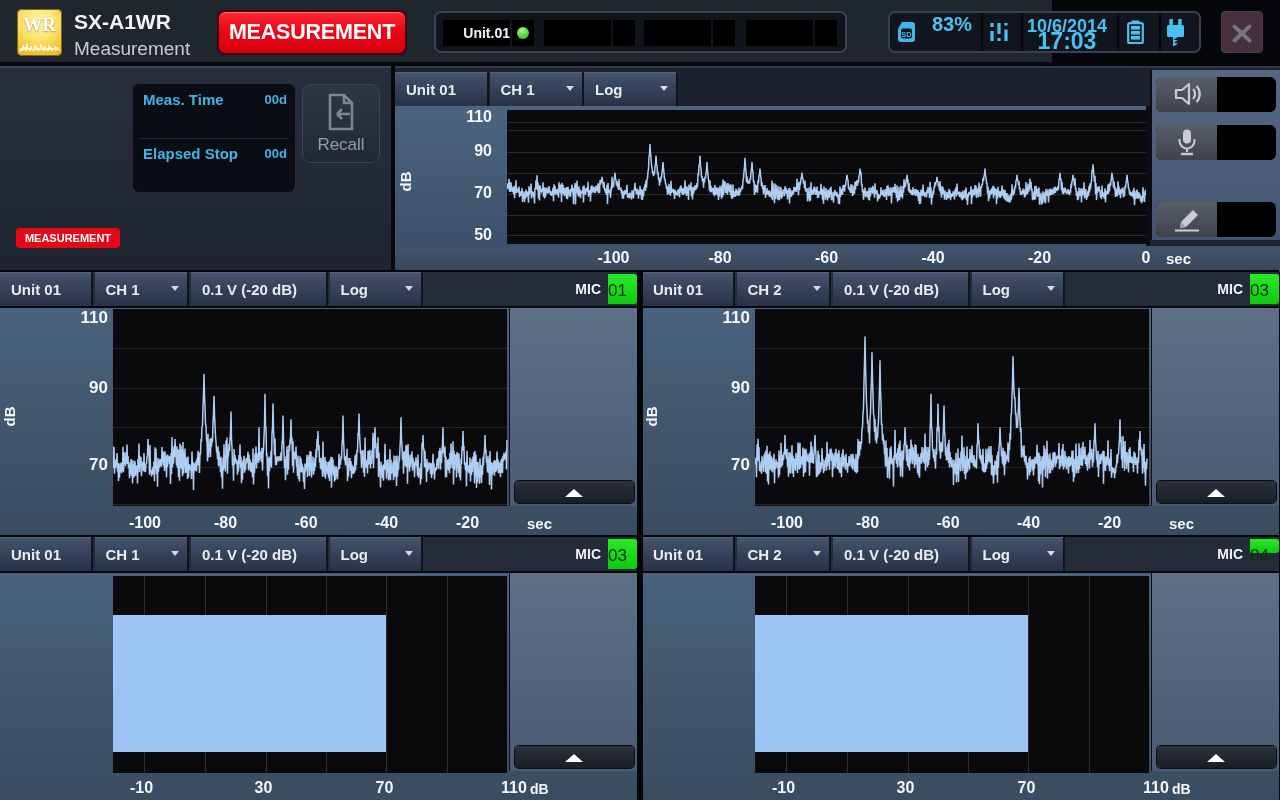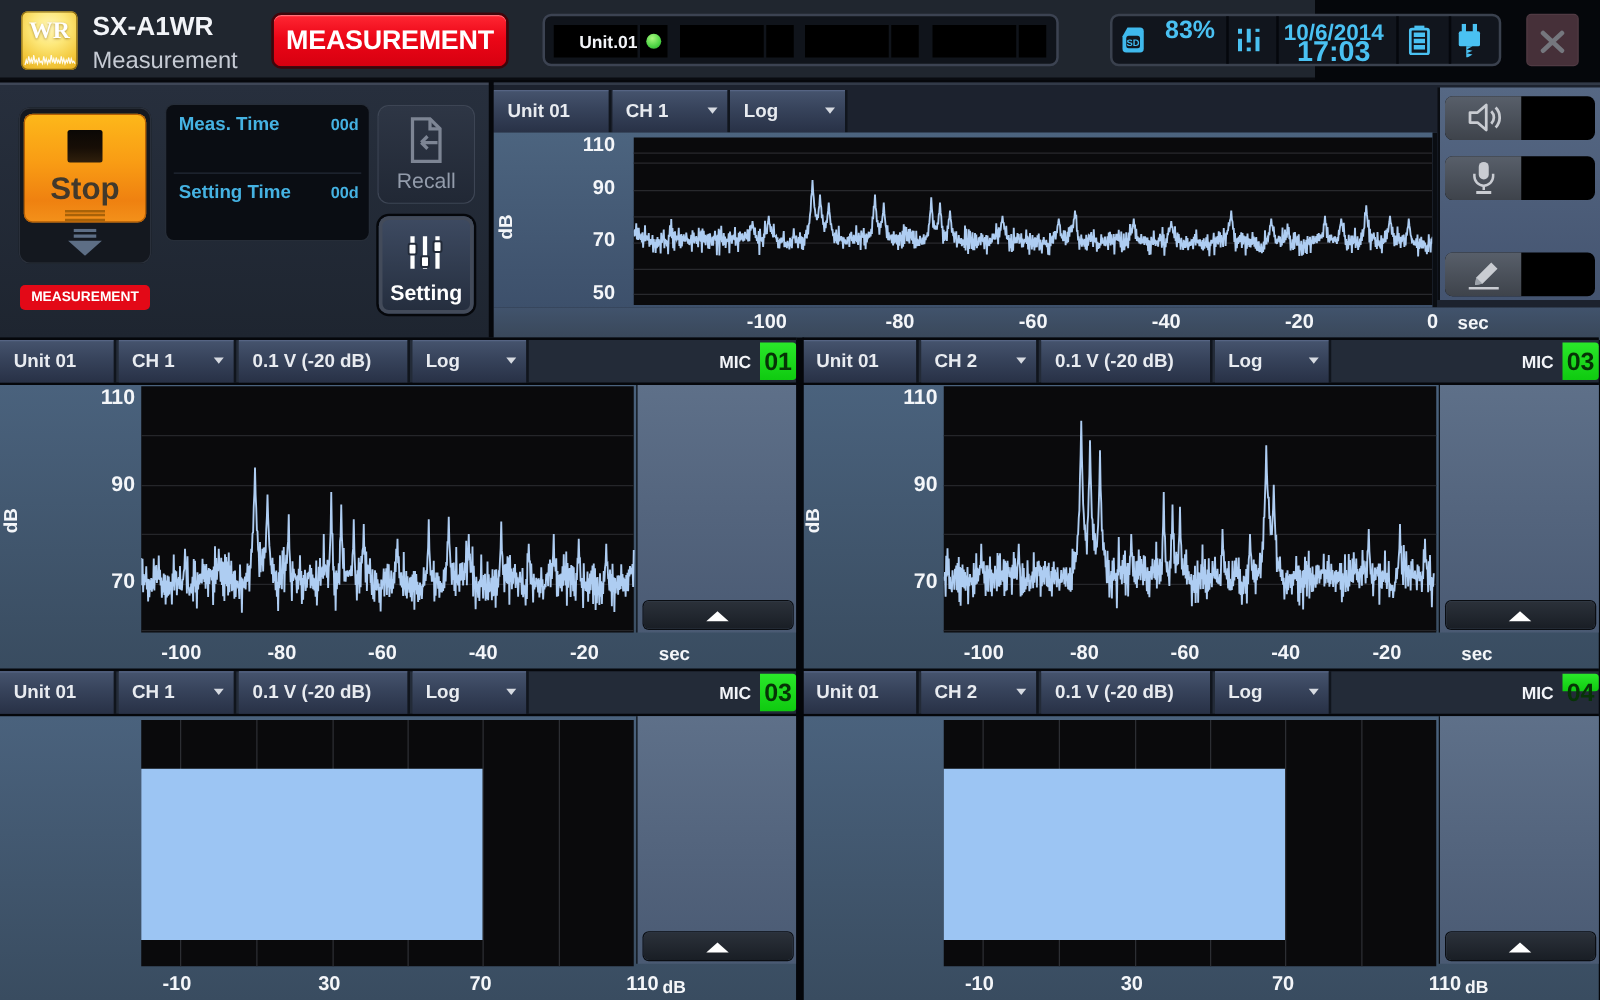--- a/index.html
+++ b/index.html
@@ -53,21 +53,21 @@
 box-shadow:0 0 0 2px #05070b,0 0 0 3px #434b5a inset}
 #settingtxt{position:absolute;left:0;top:52px;width:76px;text-align:center;font-size:17px;font-weight:bold;color:#fff}
 
 .hcell{position:absolute;top:0;height:100%;background:linear-gradient(180deg,#46546e 0%,#37435b 45%,#283146 100%);box-shadow:0 1px 0 #566483 inset;
 border-right:2px solid #10151d;color:#e8ebf0;font-size:15px;font-weight:bold}
 .hcell span{position:absolute;left:11px;top:50%;transform:translateY(-50%)}
 .harrow{position:absolute;right:8px;top:50%;margin-top:-3px;width:0;height:0;
 border-left:4.5px solid transparent;border-right:4.5px solid transparent;border-top:5.5px solid #d6dae1}
 .mictxt{position:absolute;font-size:14px;font-weight:bold;color:#f2f4f8}
 .micbox{position:absolute;background:linear-gradient(180deg,#2ae82a,#0fca10);color:#063306;
-font-size:20px;font-weight:bold;text-align:center;border-radius:0 3px 3px 0}
+font-size:17px;font-weight:normal;border-radius:0 3px 3px 0}
 .ylab{position:absolute;font-size:16px;font-weight:bold;color:#f4f6f9;text-align:right}
 .xlab{position:absolute;font-size:16px;font-weight:bold;color:#f4f6f9;text-align:center}
 .dbrot{position:absolute;font-size:15px;font-weight:bold;color:#f4f6f9;transform:rotate(-90deg)}
 .arrowbtn{position:absolute;height:22px;border-radius:4px;background:linear-gradient(180deg,#2b313a,#191e25);
 box-shadow:0 0 0 1px #0a0d12}
 .arrowbtn i{position:absolute;left:50%;top:50%;margin:-3.5px 0 0 -9px;width:0;height:0;display:block;
 border-left:9px solid transparent;border-right:9px solid transparent;border-bottom:8px solid #fff}
 .plot{position:absolute;background:#0a0a0c}
 .rcol{position:absolute;background:linear-gradient(180deg,#5e7089 0%,#4a5a73 100%);border-left:1px solid #0c1016}
 
@@ -142,60 +142,35 @@
       <rect x="1" y="6" width="17" height="12" rx="1.5" fill="#4ac1f2"></rect>
       <path d="M7 18 L12 18 L7.5 20.5 L12 21.5 L7.5 23.5 L12 24.5 L8 27 L7 27 Z" fill="#4ac1f2"></path>
     </svg>
     <div id="xbtn" class="abs">
       <svg class="abs" style="left:10px;top:12px" width="20" height="19" viewBox="0 0 20 19">
         <path d="M2.5 2.5 L17.5 16.5 M17.5 2.5 L2.5 16.5" stroke="#75777e" stroke-width="3.8" stroke-linecap="round"></path>
       </svg>
     </div>
   </div>
 <div id="lpanel" class="abs">
-    <div id="stopbox" class="abs">
-      <div id="stopbtn" class="abs">
-        <div id="stopsq" class="abs"></div>
-        <div id="stoptxt" class="abs">Stop</div>
-        <div class="sline" style="top:76.5px"></div>
-        <div class="sline" style="top:80px"></div>
-        <div class="sline" style="top:83.5px"></div>
-      </div>
-      <svg class="abs" style="left:36px;top:97px" width="34" height="26" viewBox="0 0 34 26">
-        <rect x="8" y="0" width="18" height="2.6" fill="#5d6e85"></rect>
-        <rect x="8" y="4.6" width="18" height="2.6" fill="#5d6e85"></rect>
-        <path d="M3.5 9.5 L30.5 9.5 L17 21.5 Z" fill="#5d6e85"></path>
-      </svg>
-    </div>
     <div id="meastag" class="abs">MEASUREMENT</div>
     <div id="timepanel" class="abs">
       <div class="tlabel" style="top:7px">Meas. Time</div>
       <div class="tday" style="top:8px">00d</div>
       <div id="tdivider" class="abs"></div>
-      <div class="tlabel" style="top:61px">Setting Time</div>
+      <div class="tlabel" style="top:61px">Elapsed Stop</div>
       <div class="tday" style="top:62px">00d</div>
     </div>
     <div id="recallbtn" class="abs sidebtn">
       <svg class="abs" style="left:21px;top:8px" width="34" height="38" viewBox="0 0 34 38">
         <path d="M6 2 L20 2 L28 10 L28 36 L6 36 Z" fill="none" stroke="#7d8594" stroke-width="2.6"></path>
         <path d="M20 2 L20 10 L28 10" fill="none" stroke="#7d8594" stroke-width="2.6"></path>
         <path d="M26 21 L13 21 M13 21 L18 16 M13 21 L18 26" fill="none" stroke="#7d8594" stroke-width="2.6"></path>
       </svg>
       <div id="recalltxt">Recall</div>
-    </div>
-    <div id="settingbtn" class="abs sidebtn">
-      <svg class="abs" style="left:23px;top:14px" width="30" height="30" viewBox="0 0 30 30">
-        <line x1="4" y1="2" x2="4" y2="28" stroke="#fff" stroke-width="3.4"></line>
-        <rect x="0.7999999999999998" y="8" width="6.4" height="8.5" rx="1.5" fill="#fff" stroke="#222a38" stroke-width="1.6"></rect>
-        <line x1="14" y1="2" x2="14" y2="28" stroke="#fff" stroke-width="3.4"></line>
-        <rect x="10.8" y="18" width="6.4" height="8.5" rx="1.5" fill="#fff" stroke="#222a38" stroke-width="1.6"></rect>
-        <line x1="24" y1="2" x2="24" y2="28" stroke="#fff" stroke-width="3.4"></line>
-        <rect x="20.8" y="6" width="6.4" height="8.5" rx="1.5" fill="#fff" stroke="#222a38" stroke-width="1.6"></rect>
-      </svg>
-      <div id="settingtxt">Setting</div>
     </div>
   </div>
 <div id="topchart" class="abs">
     <div id="tc-hdr">
       <div class="hcell" style="left:0px;width:94px">
         <span>Unit 01</span>
       </div>
       <div class="hcell" style="left:94.5px;width:94px">
         <span>CH 1</span>
         <i class="harrow"></i>

